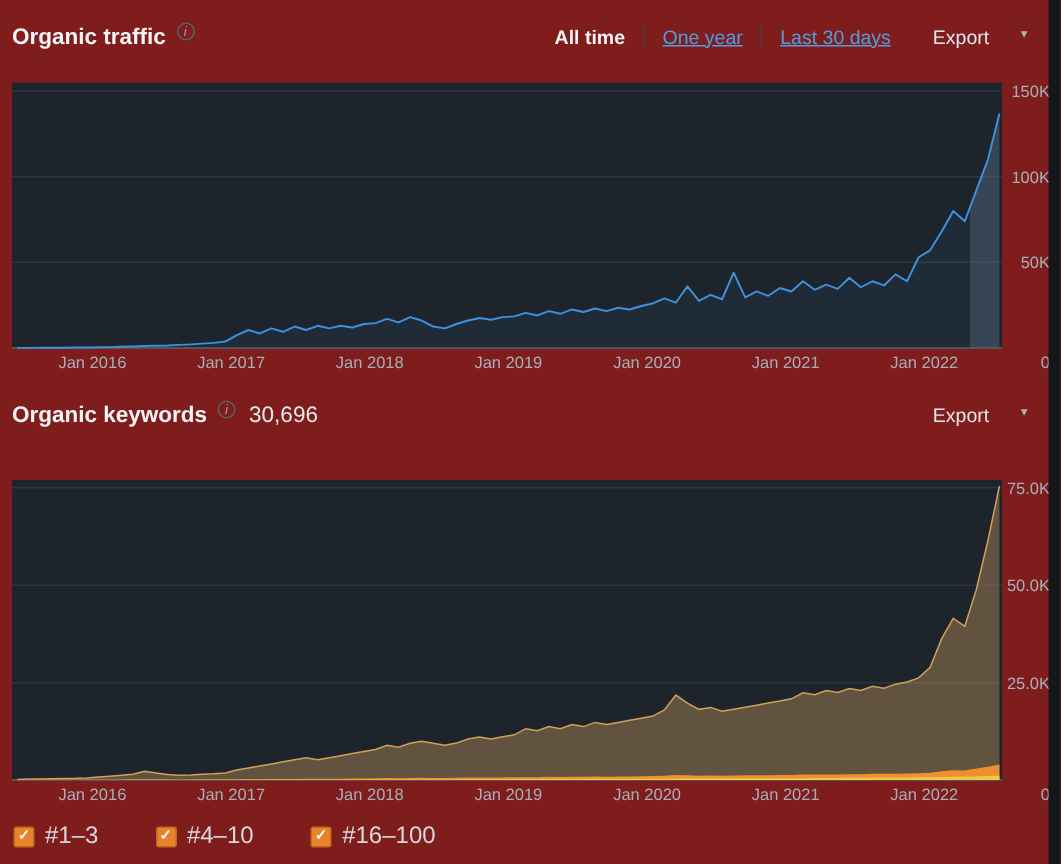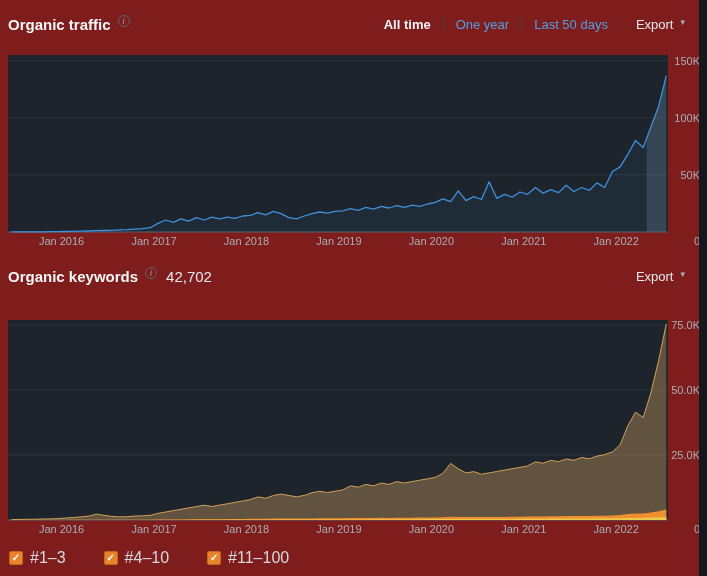--- a/index.html
+++ b/index.html
@@ -24,25 +24,25 @@
     border: 1px solid #59626b; border-radius: 50%;
     color: #9aa2aa; font-size: 9px; font-style: italic;
     line-height: 11px; text-align: center;
     position: relative; top: -3px;
   }
   .metric-value { font-size: 15px; color: #e4e8ec; font-weight: 400; }
   .spacer { flex: 1; }
   .tabs { display: flex; align-items: flex-start; font-size: 13px; }
   .tab { cursor: pointer; white-space: nowrap; }
   .tab.active { color: #f2f4f6; font-weight: 700; }
-  .tab.link { color: #4f9ee3; }
+  .tab.link { color: #4f9ee3; text-decoration: underline; }
   .tab-divider { width: 1px; height: 13px; background: #3c444e; margin: 0 12px; }
   .export-btn {
     display: flex; margin-left: 28px;
-    font-size: 13px; color: #e4e8ec; cursor: pointer; white-space: nowrap;
+    font-size: 13px; color: #e4e8ec; cursor: pointer; white-space: nowrap; gap: 14px;
   }
   .caret { margin-left: 7px; font-size: 9px; color: #aab2ba; }
   svg { display: block; }
   svg text { font-family: "Liberation Sans", sans-serif; }
   .legend { display: flex; align-items: center; height: 36px; padding: 0 9px; }
   .legend-item { display: flex; align-items: center; margin-right: 38px; cursor: pointer; }
   .checkbox {
     width: 14px; height: 14px; border-radius: 2px;
     background: #e8832c; border: 1px solid #bf681f;
     color: #ffffff; font-size: 10px; font-weight: 700;
@@ -58,21 +58,21 @@
   <section>
     <header class="sec-header">
       <span class="title">Organic traffic</span>
       <span class="info-badge">i</span>
       <span class="spacer"></span>
       <nav class="tabs">
         <span class="tab active">All time</span>
         <span class="tab-divider"></span>
         <span class="tab link">One year</span>
         <span class="tab-divider"></span>
-        <span class="tab link">Last 50 days</span>
+        <span class="tab link">Last 30 days</span>
       </nav>
       <span class="export-btn">
         <span>Export</span>
         <span class="caret">▾</span>
       </span>
     </header>
     <svg id="traffic-svg" width="707" height="204">
         <rect x="8" y="7" width="660" height="177" fill="#1d242b"></rect>
         <line x1="8" x2="668" y1="126.9" y2="126.9" stroke="#2d3540" stroke-width="1"></line>
         <line x1="8" x2="668" y1="69.8" y2="69.8" stroke="#2d3540" stroke-width="1"></line>
@@ -97,21 +97,21 @@
         </defs>
         <path d="M11.5 183.9L19.2 183.9L26.9 183.8L34.6 183.8L42.4 183.8L50.1 183.7L57.8 183.7L65.5 183.5L73.2 183.4L80.9 183.2L88.6 183.0L96.3 182.7L104.0 182.5L111.7 182.3L119.4 181.9L127.1 181.6L134.8 181.1L142.5 180.6L150.2 179.7L157.9 175.4L165.6 172.0L173.3 174.3L181.0 170.9L188.7 173.2L196.4 169.7L204.1 172.0L211.8 169.2L219.5 170.9L227.2 169.2L234.9 170.3L242.6 168.0L250.3 167.4L258.0 164.6L265.7 166.9L273.4 163.4L281.1 165.7L288.9 169.7L296.6 170.9L304.3 168.0L312.0 165.7L319.7 164.0L327.4 165.2L335.1 163.4L342.8 162.9L350.5 160.6L358.2 162.3L365.9 159.4L373.6 161.2L381.3 158.3L389.0 160.0L396.7 157.7L404.4 159.4L412.1 157.2L419.8 158.3L427.5 156.0L435.2 154.3L442.9 150.9L450.6 153.7L458.3 142.9L466.0 152.6L473.7 148.6L481.4 151.5L489.1 133.8L496.8 150.3L504.5 146.3L512.2 149.2L519.9 144.0L527.6 146.3L535.3 139.5L543.1 145.2L550.8 141.7L558.5 144.6L566.2 137.2L573.9 143.5L581.6 139.5L589.3 142.3L597.0 134.9L604.7 139.5L612.4 123.5L620.1 118.9L627.8 106.3L635.5 92.6L643.2 99.5L650.9 78.9L658.6 58.4L666.3 27.6L666.3 184L11.5 184Z" fill="rgba(90,110,130,0.4)" clip-path="url(#band-clip)"></path>
         <path d="M11.5 183.9L19.2 183.9L26.9 183.8L34.6 183.8L42.4 183.8L50.1 183.7L57.8 183.7L65.5 183.5L73.2 183.4L80.9 183.2L88.6 183.0L96.3 182.7L104.0 182.5L111.7 182.3L119.4 181.9L127.1 181.6L134.8 181.1L142.5 180.6L150.2 179.7L157.9 175.4L165.6 172.0L173.3 174.3L181.0 170.9L188.7 173.2L196.4 169.7L204.1 172.0L211.8 169.2L219.5 170.9L227.2 169.2L234.9 170.3L242.6 168.0L250.3 167.4L258.0 164.6L265.7 166.9L273.4 163.4L281.1 165.7L288.9 169.7L296.6 170.9L304.3 168.0L312.0 165.7L319.7 164.0L327.4 165.2L335.1 163.4L342.8 162.9L350.5 160.6L358.2 162.3L365.9 159.4L373.6 161.2L381.3 158.3L389.0 160.0L396.7 157.7L404.4 159.4L412.1 157.2L419.8 158.3L427.5 156.0L435.2 154.3L442.9 150.9L450.6 153.7L458.3 142.9L466.0 152.6L473.7 148.6L481.4 151.5L489.1 133.8L496.8 150.3L504.5 146.3L512.2 149.2L519.9 144.0L527.6 146.3L535.3 139.5L543.1 145.2L550.8 141.7L558.5 144.6L566.2 137.2L573.9 143.5L581.6 139.5L589.3 142.3L597.0 134.9L604.7 139.5L612.4 123.5L620.1 118.9L627.8 106.3L635.5 92.6L643.2 99.5L650.9 78.9L658.6 58.4L666.3 27.6" fill="none" stroke="#3f90dd" stroke-width="1.3" stroke-linejoin="round"></path>
       </svg>
   </section>
 
   <section>
     <header class="sec-header short">
       <span class="title">Organic keywords</span>
       <span class="info-badge">i</span>
-      <span class="metric-value">42,702</span>
+      <span class="metric-value">30,696</span>
       <span class="spacer"></span>
       <span class="export-btn">
         <span>Export</span>
         <span class="caret">▾</span>
       </span>
     </header>
     <svg id="keywords-svg" width="707" height="240">
         <rect x="8" y="20" width="660" height="200" fill="#1d242b"></rect>
         <line x1="8" x2="668" y1="155.1" y2="155.1" stroke="#2d3540" stroke-width="1"></line>
         <line x1="8" x2="668" y1="90.1" y2="90.1" stroke="#2d3540" stroke-width="1"></line>
@@ -137,18 +137,18 @@
       <div class="legend-item">
         <span class="checkbox">✓</span>
         <span class="legend-label">#1–3</span>
       </div>
       <div class="legend-item">
         <span class="checkbox">✓</span>
         <span class="legend-label">#4–10</span>
       </div>
       <div class="legend-item">
         <span class="checkbox">✓</span>
-        <span class="legend-label">#11–100</span>
+        <span class="legend-label">#16–100</span>
       </div>
     </div>
   </section>
 
 </div>
 
 </body></html>

